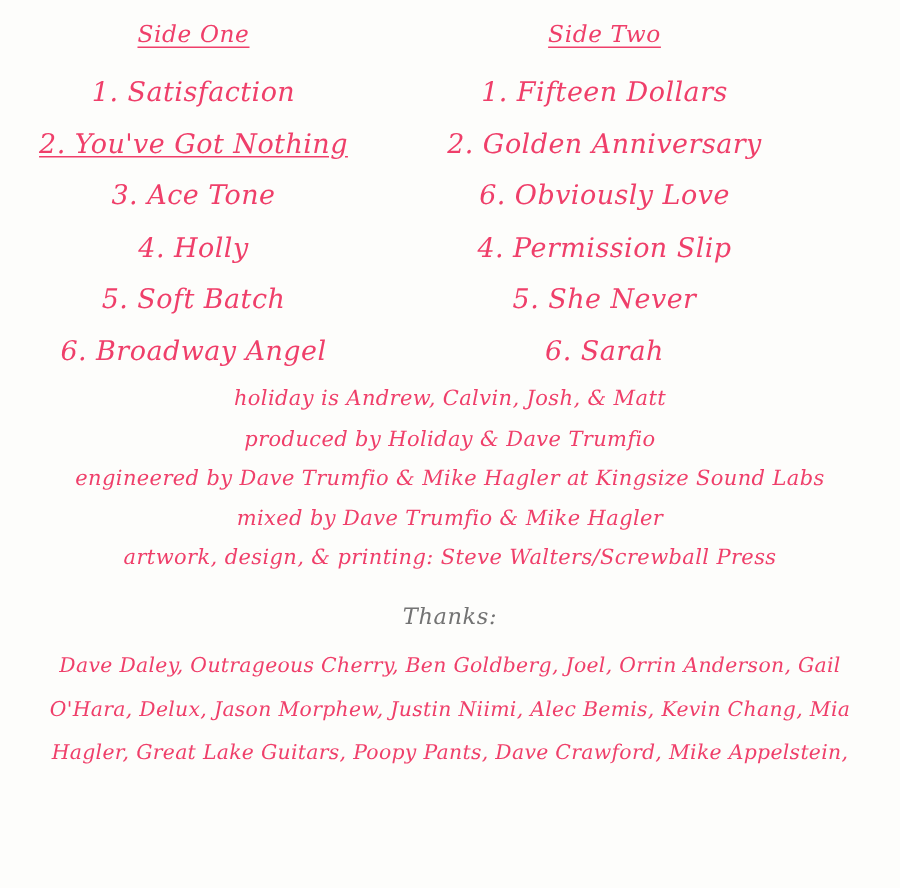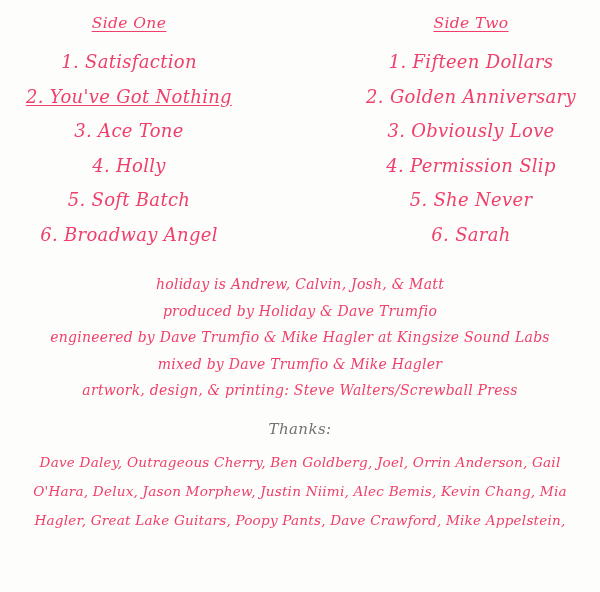--- a/index.html
+++ b/index.html
@@ -17,22 +17,22 @@
   .sleeve {
     position: relative;
     width: 600px;
     height: 592px;
     box-sizing: border-box;
     padding: 10px 14px 6px 14px;
   }
   
   .sides {
     display: flex;
-    justify-content: space-between;
-    gap: 60px;
+    justify-content: flex-start;
+    gap: 44px;
     margin-top: 4px;
   }
   .side-col {
     width: 230px;
     text-align: center;
   }
   .side-title {
     font-size: 15.5px;
     font-style: italic;
     letter-spacing: 0.4px;
@@ -48,21 +48,20 @@
     margin: 0 0 13.5px 0;
     color: #ef3f6a;
     white-space: nowrap;
   }
   .track.underlined {
     text-decoration: underline;
     text-underline-offset: 2px;
   }
   
   .credits {
-    margin-top: 18px;
     text-align: center;
   }
   .credit-line {
     font-size: 14px;
     font-style: italic;
     letter-spacing: 0.25px;
     margin: 0 0 10.5px 0;
     color: #ef3f6a;
     white-space: nowrap;
   }
@@ -103,21 +102,21 @@
       <p class="track">3.  Ace Tone</p>
       <p class="track">4.  Holly</p>
       <p class="track">5.  Soft Batch</p>
       <p class="track">6.  Broadway Angel</p>
     </div>
 
     <div class="side-col">
       <div class="side-title">Side Two</div>
       <p class="track">1.  Fifteen Dollars</p>
       <p class="track">2.  Golden Anniversary</p>
-      <p class="track">3.  Obviously Love</p>
+      <p class="track">6.  Obviously Love</p>
       <p class="track">4.  Permission Slip</p>
       <p class="track">5.  She Never</p>
       <p class="track">6.  Sarah</p>
     </div>
 
   </div>
 
   <div class="credits">
     <p class="credit-line">holiday is Andrew, Calvin, Josh, &amp; Matt</p>
     <p class="credit-line">produced by Holiday &amp; Dave Trumfio</p>

